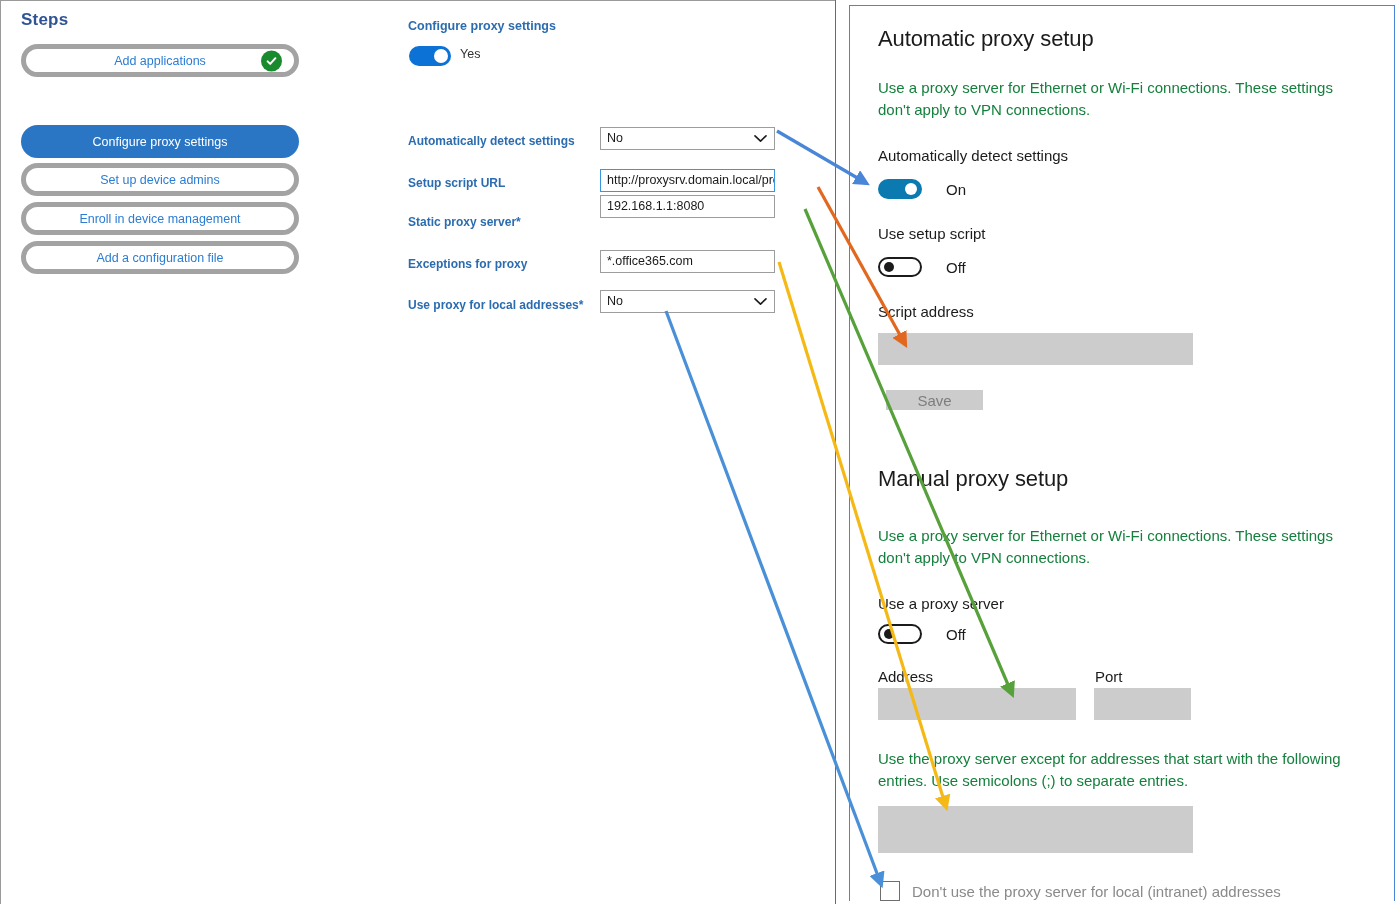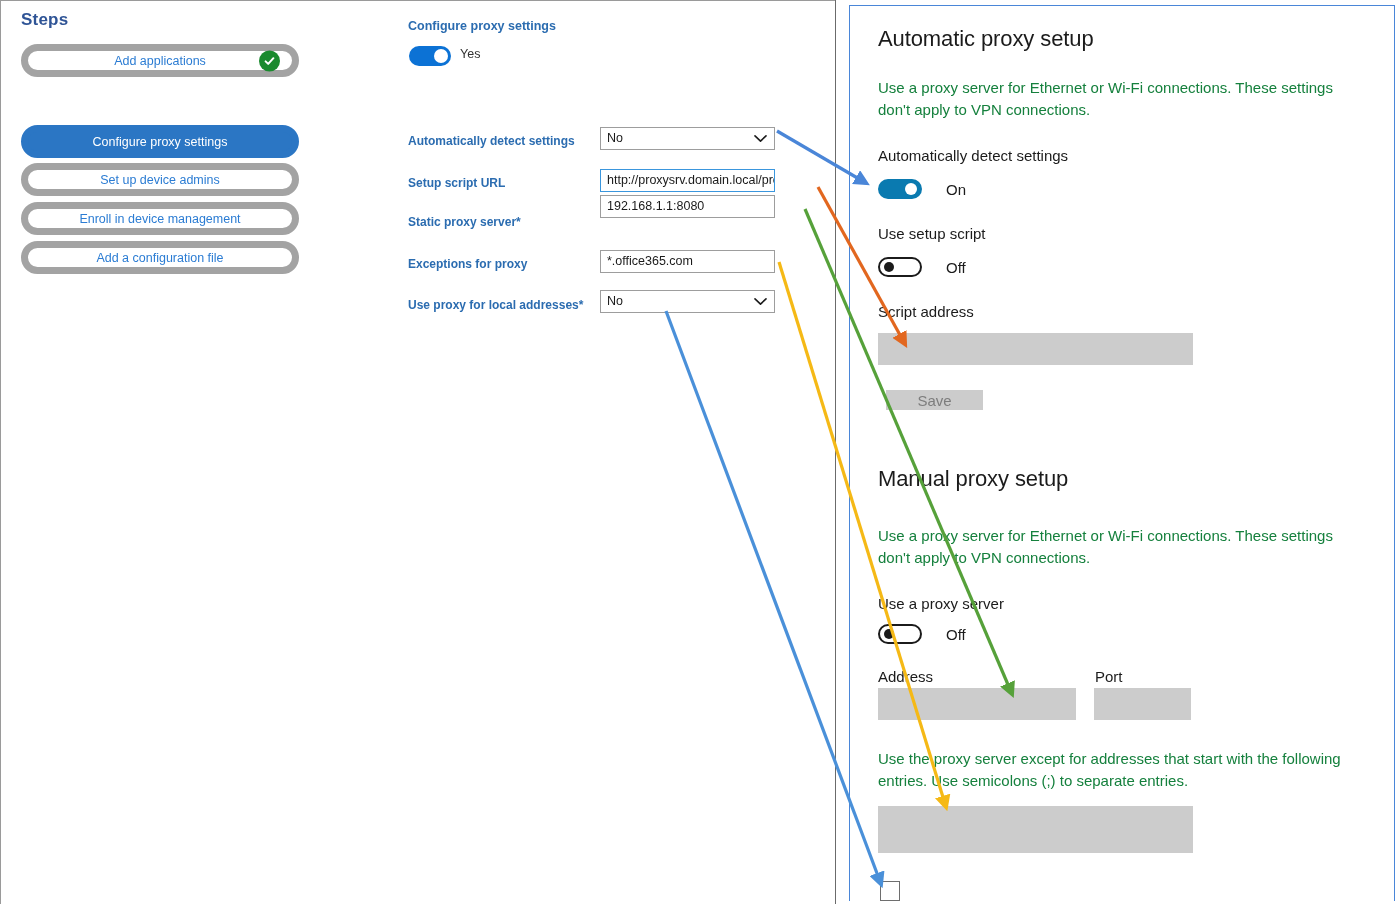--- a/index.html
+++ b/index.html
@@ -17,21 +17,21 @@
   .frame-divider{ position:absolute; left:835px; top:0; width:1px; height:904px; background:#6b6b6b; }
 
   
   .steps-panel { position:absolute; left:0px; top:0px; width:336px; height:330px; }
   .steps-title {
     position:absolute; left:21px; top:10px;
     font-size:17px; font-weight:bold; color:#2f5496; letter-spacing:.2px;
   }
   .step-btn {
     position:absolute; left:21px; width:278px; height:33px;
-    border:7px solid #a3a3a3; border-radius:17px;
+    border:5px solid #a3a3a3; border-radius:17px;
     background:#ffffff; color:#2b7cd3;
     font-size:12.5px; font-family:"Liberation Sans", sans-serif;
     display:flex; align-items:center; justify-content:center;
     cursor:pointer;
   }
   .step-btn.active {
     background:#2b76c4; border-color:#2b76c4; color:#ffffff;
   }
   .step-check {
     position:absolute; right:12px; top:50%; transform:translateY(-50%);
@@ -247,20 +247,21 @@
     <div class="gray-box" style="left:28px; top:682px; width:198px; height:32px;"></div>
 
     <div class="rp-sub" style="left:245px; top:662px;">Port</div>
     <div class="gray-box" style="left:244px; top:682px; width:97px; height:32px;"></div>
 
     <div class="rp-body" style="top:742px;">Use the proxy server except for addresses that start with the following entries. Use semicolons (;) to separate entries.</div>
     <div class="gray-box" style="left:28px; top:800px; width:315px; height:47px;"></div>
 
     <div class="chk-row" style="left:30px; top:875px;">
       <span class="chk-box"></span>
+      <span class="chk-text">Don't use the proxy server for local (intranet) addresses</span>
     </div>
   </div>
 
   <svg id="arrows" viewBox="0 0 1398 904">
     <defs>
       <marker id="ah-0" markerWidth="5" markerHeight="5" refX="3.6" refY="2.5" orient="auto">
           <path d="M0,0 L5,2.5 L0,5 z" fill="#4a86d8"></path>
         </marker>
       <marker id="ah-1" markerWidth="5" markerHeight="5" refX="3.6" refY="2.5" orient="auto">
           <path d="M0,0 L5,2.5 L0,5 z" fill="#e2671f"></path>

